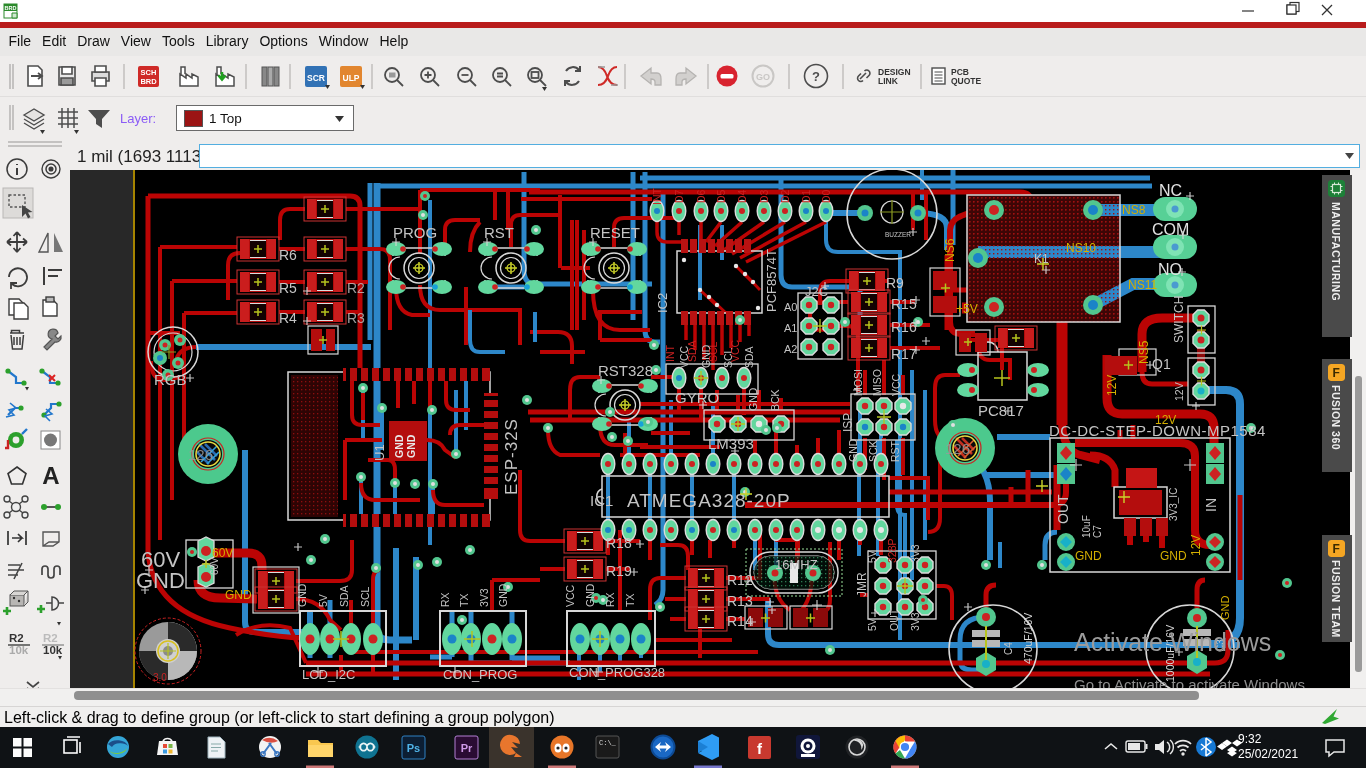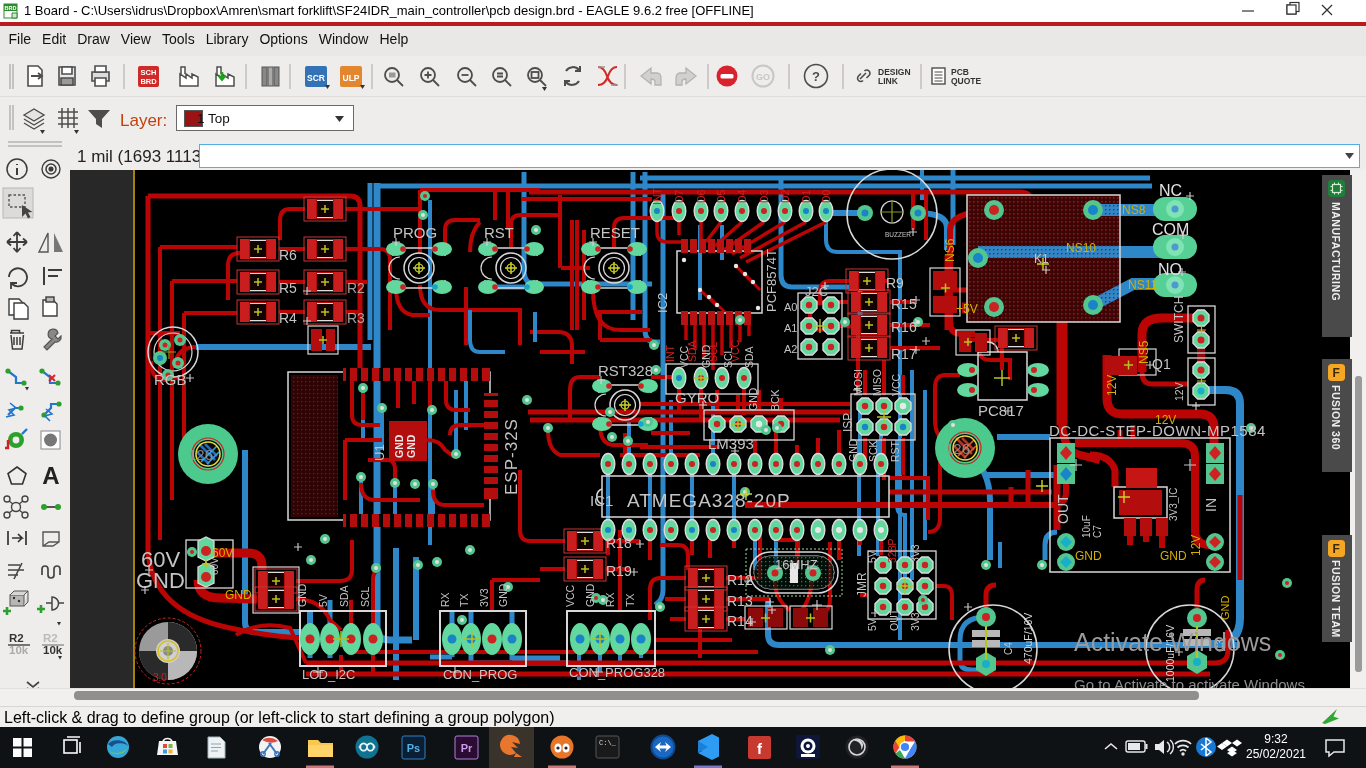--- a/index.html
+++ b/index.html
@@ -1,53 +1,52 @@
 <!DOCTYPE html>
 <html><head><meta charset="utf-8">
 <style>
 *{margin:0;padding:0;box-sizing:border-box}
 html,body{width:1366px;height:768px;overflow:hidden;font-family:"Liberation Sans",sans-serif;background:#f0efee}
 .abs{position:absolute}
 #titlebar{left:0;top:0;width:1366px;height:22px;background:#ffffff;color:#000;font-size:13px}
 #titletext{left:24px;top:3px}
-#menubar{left:0;top:22px;width:1366px;height:34px;background:#e9e8e7;border-top:4px solid #b91c1c;font-size:14px;color:#111}
+#menubar{left:0;top:22px;width:1366px;height:34px;background:#e9e8e7;border-top:6px solid #b91c1c;font-size:14px;color:#111}
 #menubar span{display:inline-block;margin-top:5px;padding:0 5.5px}
 #menubar span:first-child{margin-left:3px}
 #tb1{left:0;top:56px;width:1366px;height:41px;background:#efedec;border-bottom:1px solid #e0dedd}
 #tb2{left:0;top:97px;width:1366px;height:40px;background:#efedec}
 #cmdrow{left:0;top:137px;width:1366px;height:33px;background:#efedec}
 #cmdtext{left:77px;top:147px;font-size:17px;color:#222}
 #cmdinput{left:199px;top:144px;width:1161px;height:24px;background:#fff;border:1px solid #53aee0}
-#layerlabel{left:120px;top:111px;font-size:17px;color:#c2410c}
+#layerlabel{left:120px;top:111px;font-size:13px;color:#8b5cf6}
 #layerbox{left:176px;top:105px;width:178px;height:26px;background:#fff;border:1px solid #6a6a6a}
 #layersw{left:7px;top:4px;width:19px;height:17px;background:#9b1414;border:1px solid #555;position:absolute}
-#layertxt{left:20px;top:5px;font-size:13.5px;color:#111;position:absolute}
+#layertxt{left:32px;top:5px;font-size:13.5px;color:#111;position:absolute}
 #palette{left:0;top:137px;width:70px;height:569px;background:#efedec}
 #canvasbg{left:70px;top:170px;width:1280px;height:518px;background:#000}
 #vscroll{left:1350px;top:170px;width:16px;height:518px;background:#f1f0ef}
 #vthumb{left:1355px;top:376px;width:7px;height:296px;background:#9a9a9a;border-radius:3px}
 #hscroll{left:0px;top:688px;width:1366px;height:18px;background:#f1f0ef;border-top:1px solid #e3e1e0}
 #hthumb{left:74px;top:691px;width:1125px;height:9px;background:#8f8f8f;border-radius:4px}
 #statusbar{left:0;top:706px;width:1366px;height:21px;background:#f0efee;border-top:1px solid #d7d5d4;font-size:13px;color:#111}
 #statustext{left:4px;top:709px}
 #taskbar{left:0;top:727px;width:1366px;height:41px;background:#0f1215}
 .tab{position:absolute;left:1322px;width:30px;background:#4a4a4a;color:#eee;font-size:10.5px;font-weight:bold;letter-spacing:.5px}
 .tabtxt{writing-mode:vertical-rl;position:absolute;left:8px}
 .tabicon{position:absolute;left:6px;top:5px;width:17px;height:17px;border-radius:3px}
-#traytime{position:absolute;left:1238px;width:76px;top:732px;color:#fff;font-size:12px;text-align:center;line-height:15px}
+#traytime{position:absolute;left:1238px;width:76px;top:732px;color:#fff;font-size:12px;line-height:15px}
 </style></head>
 <body>
 <div class="abs" id="titlebar">
   <svg class="abs" style="left:3px;top:3px" width="17" height="16" viewBox="0 0 17 16">
     <rect x="1" y="1" width="13" height="14" fill="#fff" stroke="#2c8a2c"></rect>
     <rect x="1" y="1" width="13" height="7" fill="#2c8a2c"></rect>
     <text x="7.5" y="7" font-size="5.5" fill="#fff" text-anchor="middle" font-weight="bold">BRD</text>
     <path d="M9 10 h5 v5 h-5 z" fill="#cfe8cf" stroke="#2c8a2c"></path>
   </svg>
-  <div class="abs" id="titletext">1 Board - C:\Users\idrus\Dropbox\Amren\smart forklift\SF24IDR_main_controller\pcb design.brd - EAGLE 9.6.2 free [OFFLINE]</div>
   <svg class="abs" style="left:1230px;top:0" width="136" height="22" viewBox="0 0 136 22">
     <line x1="12" y1="11" x2="24" y2="11" stroke="#333" stroke-width="1.2"></line>
     <rect x="57" y="5" width="9" height="9" fill="none" stroke="#333" stroke-width="1.2"></rect>
     <rect x="60" y="2.5" width="9" height="9" fill="#fff" stroke="#333" stroke-width="1.2"></rect>
     <rect x="57" y="5" width="9" height="9" fill="#fff" stroke="#333" stroke-width="1.2"></rect>
     <path d="M92 5 l10 10 M102 5 l-10 10" stroke="#333" stroke-width="1.3"></path>
   </svg>
 </div>
 <div class="abs" id="menubar"><span>File</span><span>Edit</span><span>Draw</span><span>View</span><span>Tools</span><span>Library</span><span>Options</span><span>Window</span><span>Help</span></div>
 <div class="abs" id="tb1"></div>

